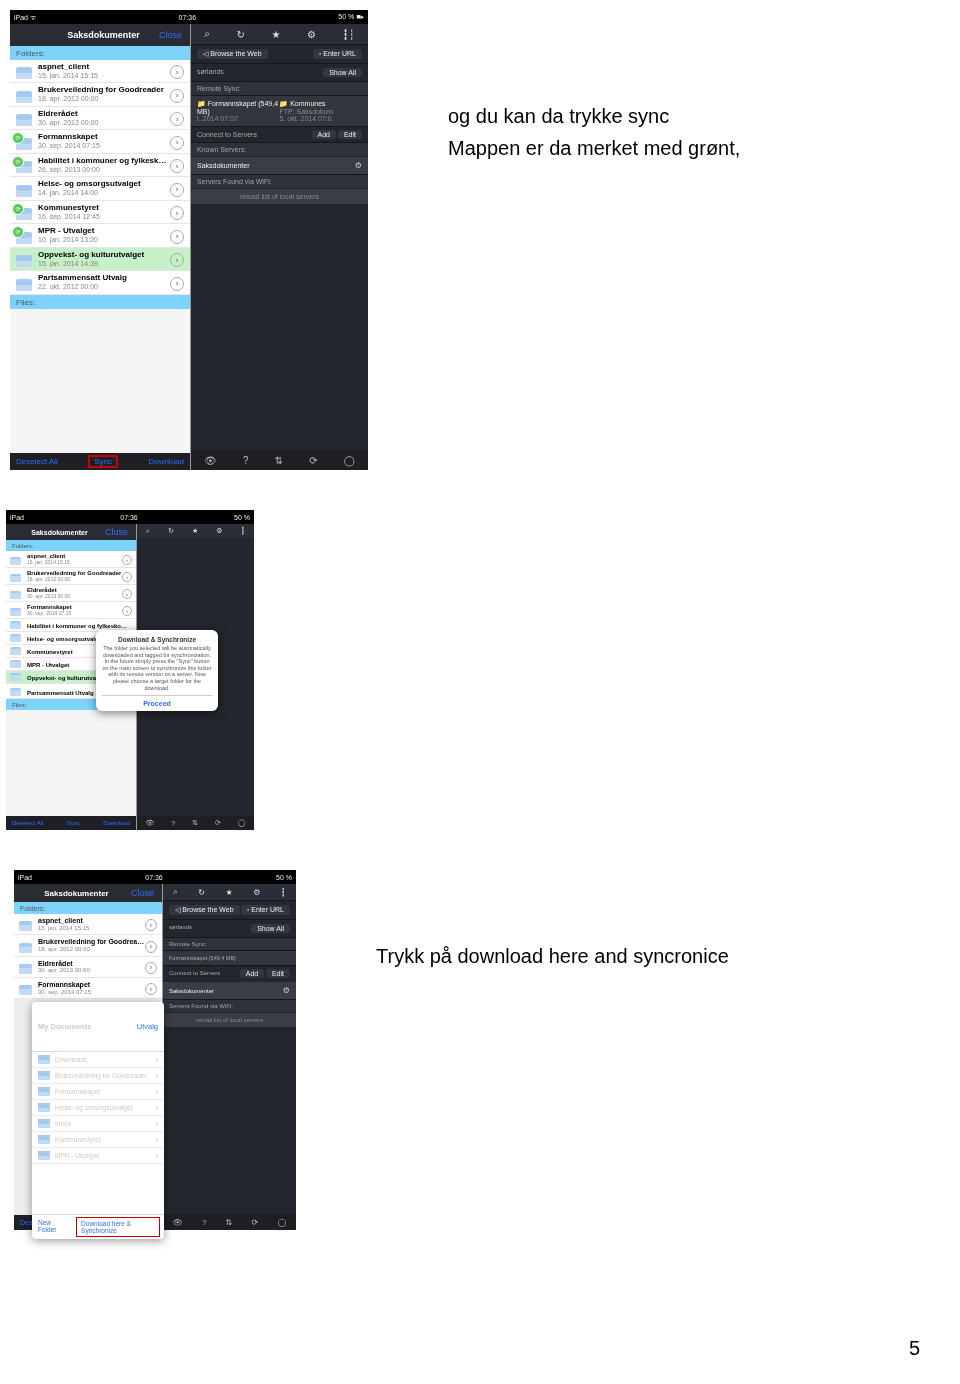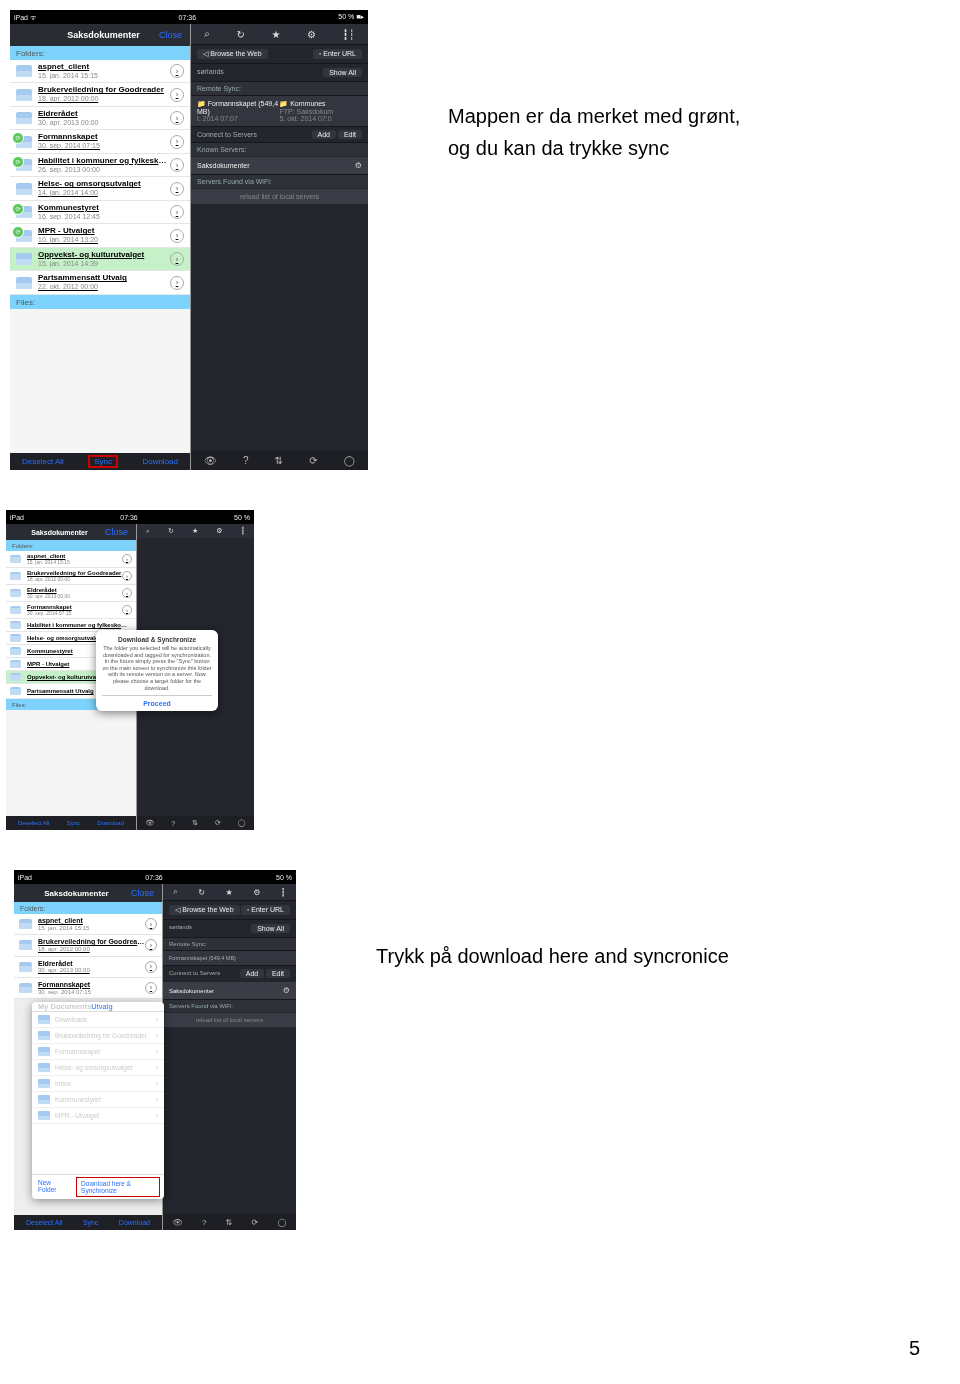--- a/index.html
+++ b/index.html
@@ -65,26 +65,25 @@
   }
   .panel-header .close { color: #2a6fff; font-size: 9px; }
   .panel-section-label {
     font-size: 8px;
     color: #555;
     padding: 3px 6px 2px;
     background: #7dd3fc;
   }
   .folder-row {
     display: flex;
-    align-items: center;
+    align-items: flex-end;
     background: #fff;
     border-bottom: 1px solid #e5e5e5;
     padding: 3px 6px;
     position: relative;
-    text-decoration: underline;
   }
   .folder-row.selected { background: #c5f0c8; }
   .folder-icon {
     width: 16px; height: 12px;
     background: #a6c9ef;
     border-radius: 2px;
     margin-right: 6px;
     box-shadow: inset 0 -6px 0 #c2dbf5;
     flex-shrink: 0;
   }
@@ -97,21 +96,21 @@
     border-radius: 50%;
     display: flex; align-items: center; justify-content: center;
     font-size: 8px; color: #555;
     flex-shrink: 0;
   }
   .panel-footer {
     margin-top: auto;
     background: #1e2026;
     display: flex;
     justify-content: space-between;
-    padding: 4px 12px;
+    padding: 4px 6px;
     font-size: 8px;
     color: #2a6fff;
   }
   .panel-footer span { cursor: default; }
   .sync-hl {
     border: 2px solid #c00;
     padding: 0 4px;
     margin: -2px 0;
   }
 
@@ -208,21 +207,22 @@
     width: 132px;
     top: 132px;
     border-radius: 4px;
     box-shadow: 0 2px 10px rgba(0,0,0,0.4);
     display: flex;
     flex-direction: column;
     font-size: 7px;
   }
   .subpanel-hdr {
     display: flex;
-    padding: 0 6px;
+    justify-content: space-between;
+    padding: 20px 6px;
     font-size: 7.5px;
     border-bottom: 1px solid #ddd;
   }
   .subpanel-hdr .ttl { font-weight: bold; }
   .subpanel-hdr .cancel { color: #2a6fff; }
   .subpanel-row {
     display: flex;
     align-items: center;
     padding: 3px 6px;
     border-bottom: 1px solid #eee;
@@ -437,22 +437,22 @@
           <span>?</span>
           <span>⇅</span>
           <span>⟳</span>
           <span>◯</span>
         </div>
       </div>
     </div>
   </div>
 
   <div class="instr">
+    <div>og du kan da trykke sync</div>
     <div>Mappen er da merket med grønt,</div>
-    <div>og du kan da trykke sync</div>
   </div>
 </div>
 
 <div class="section" style="padding-left:6px;">
   <div class="ipad" style="width:248px;height:320px;position:relative;">
     <div class="statusbar">
       <span><span>iPad</span></span>
       <span>07:36</span>
       <span>50 %</span>
     </div>

